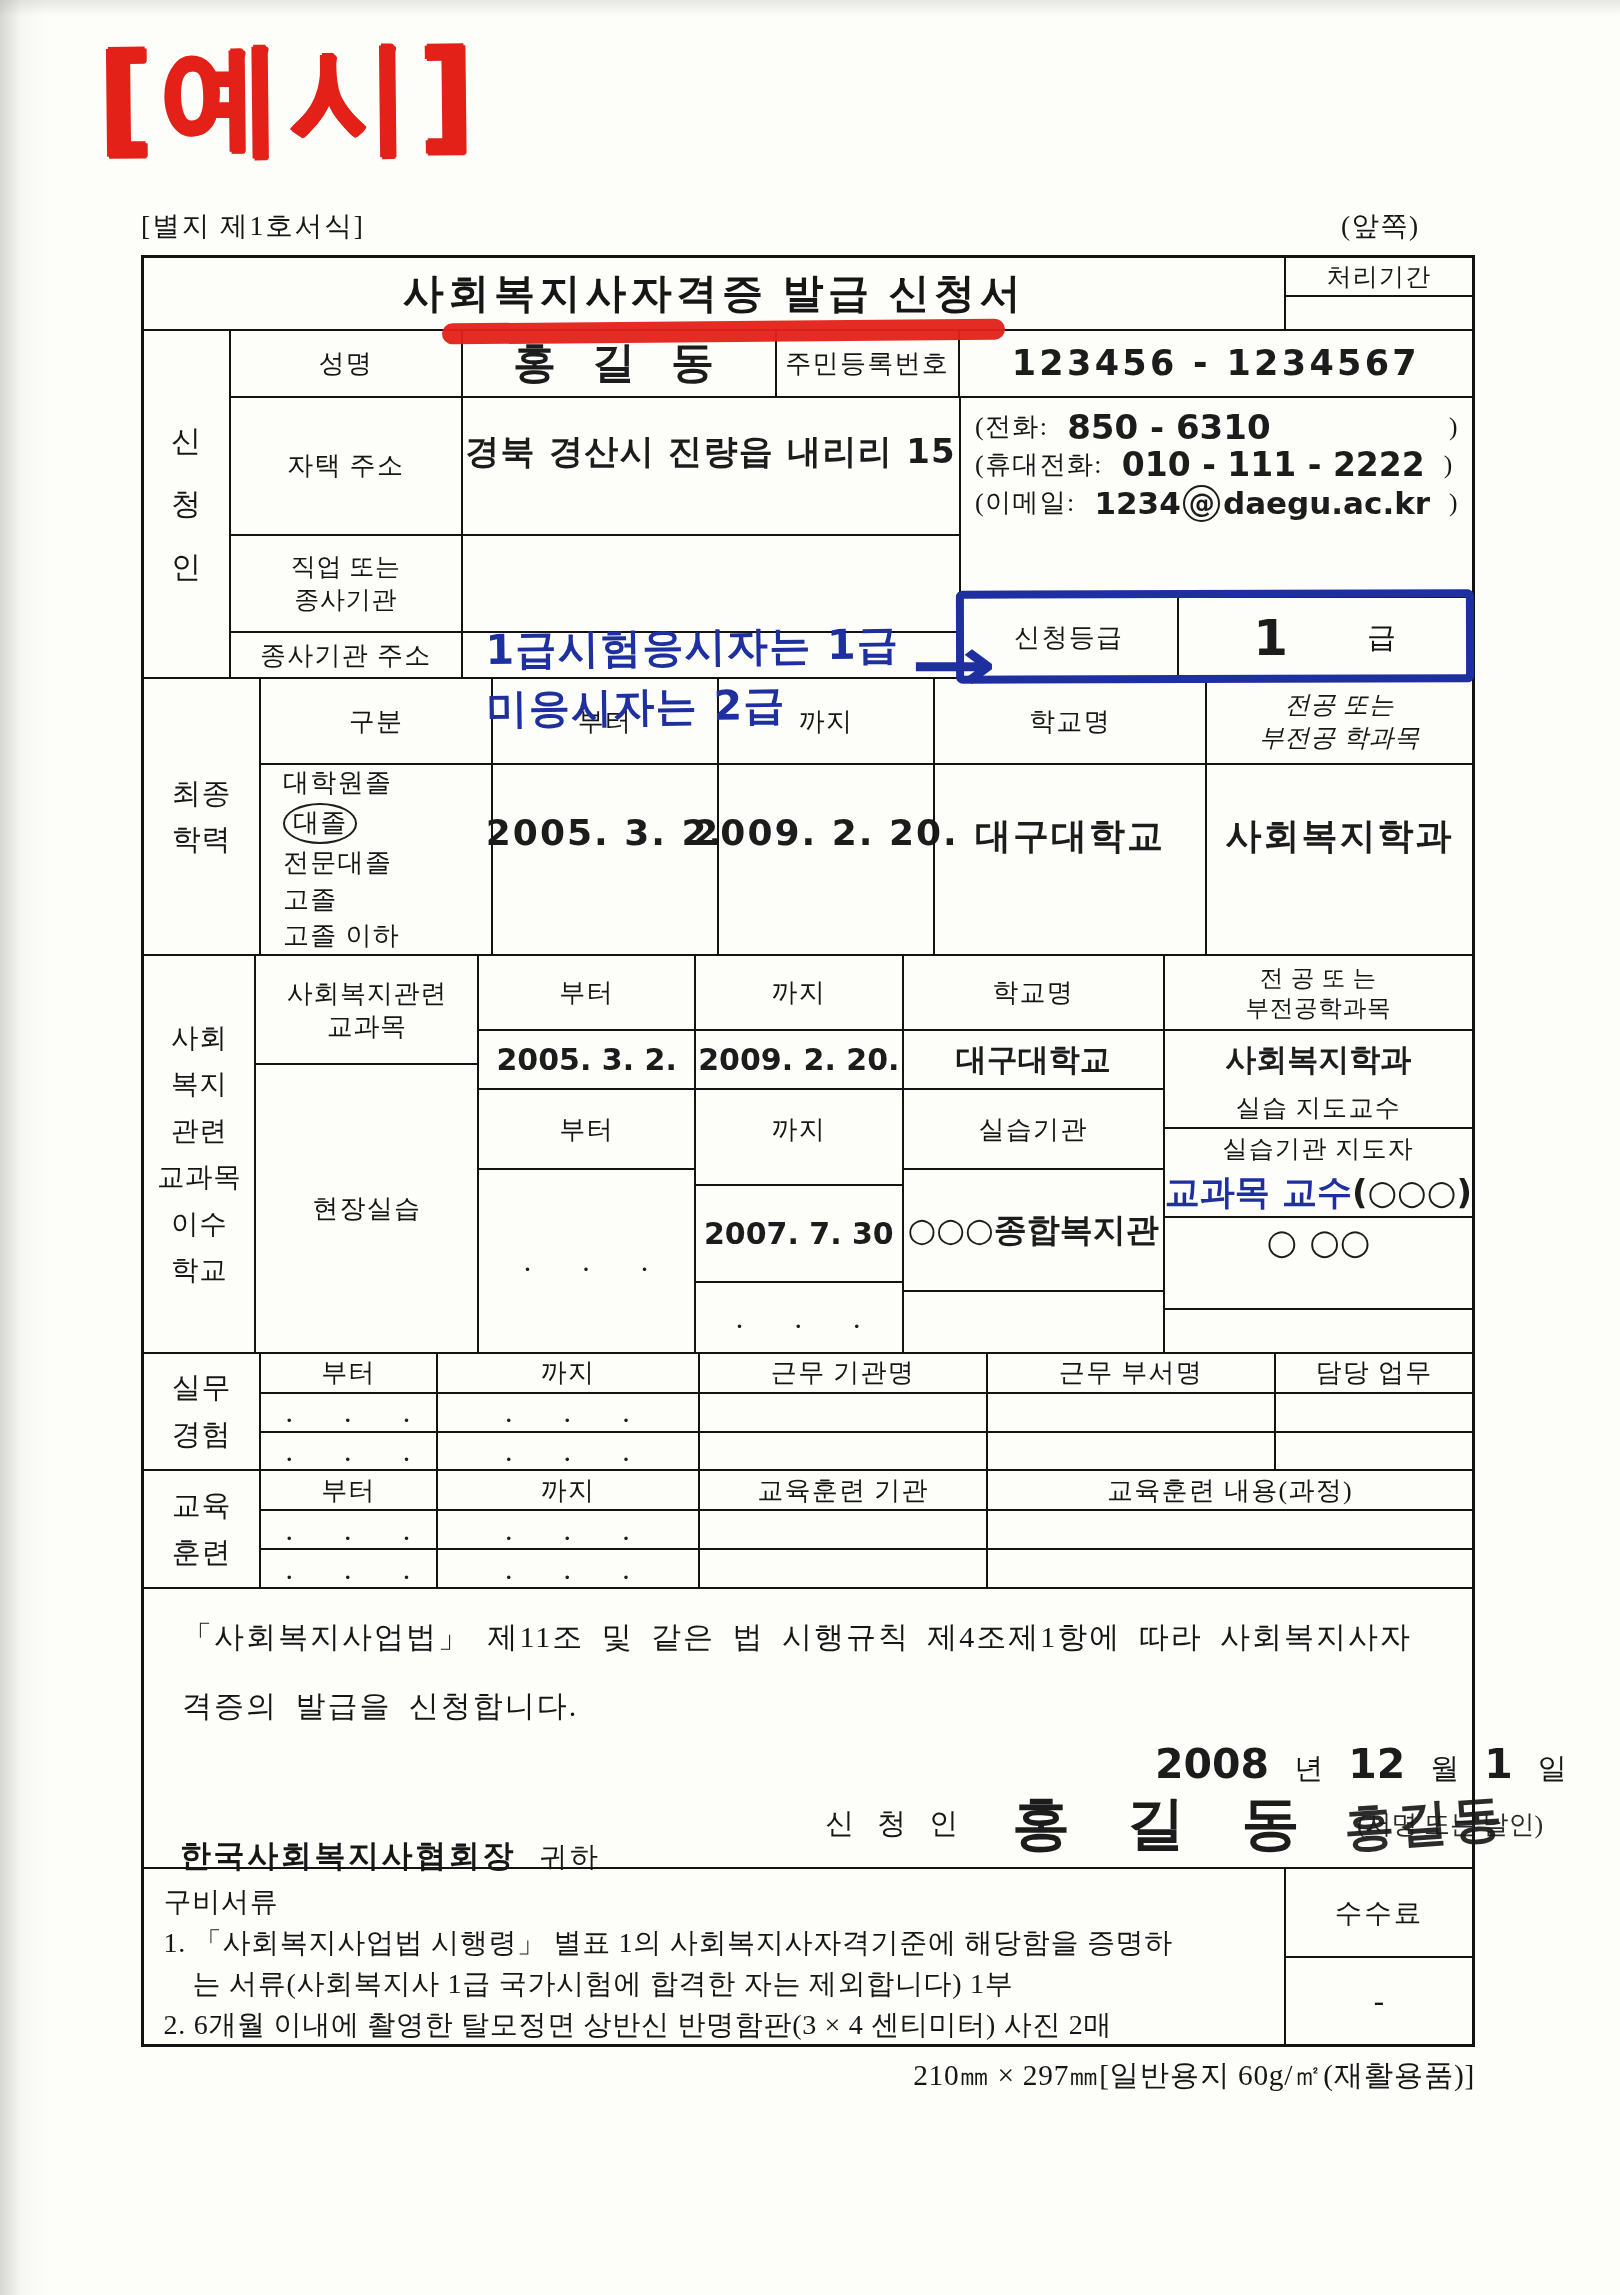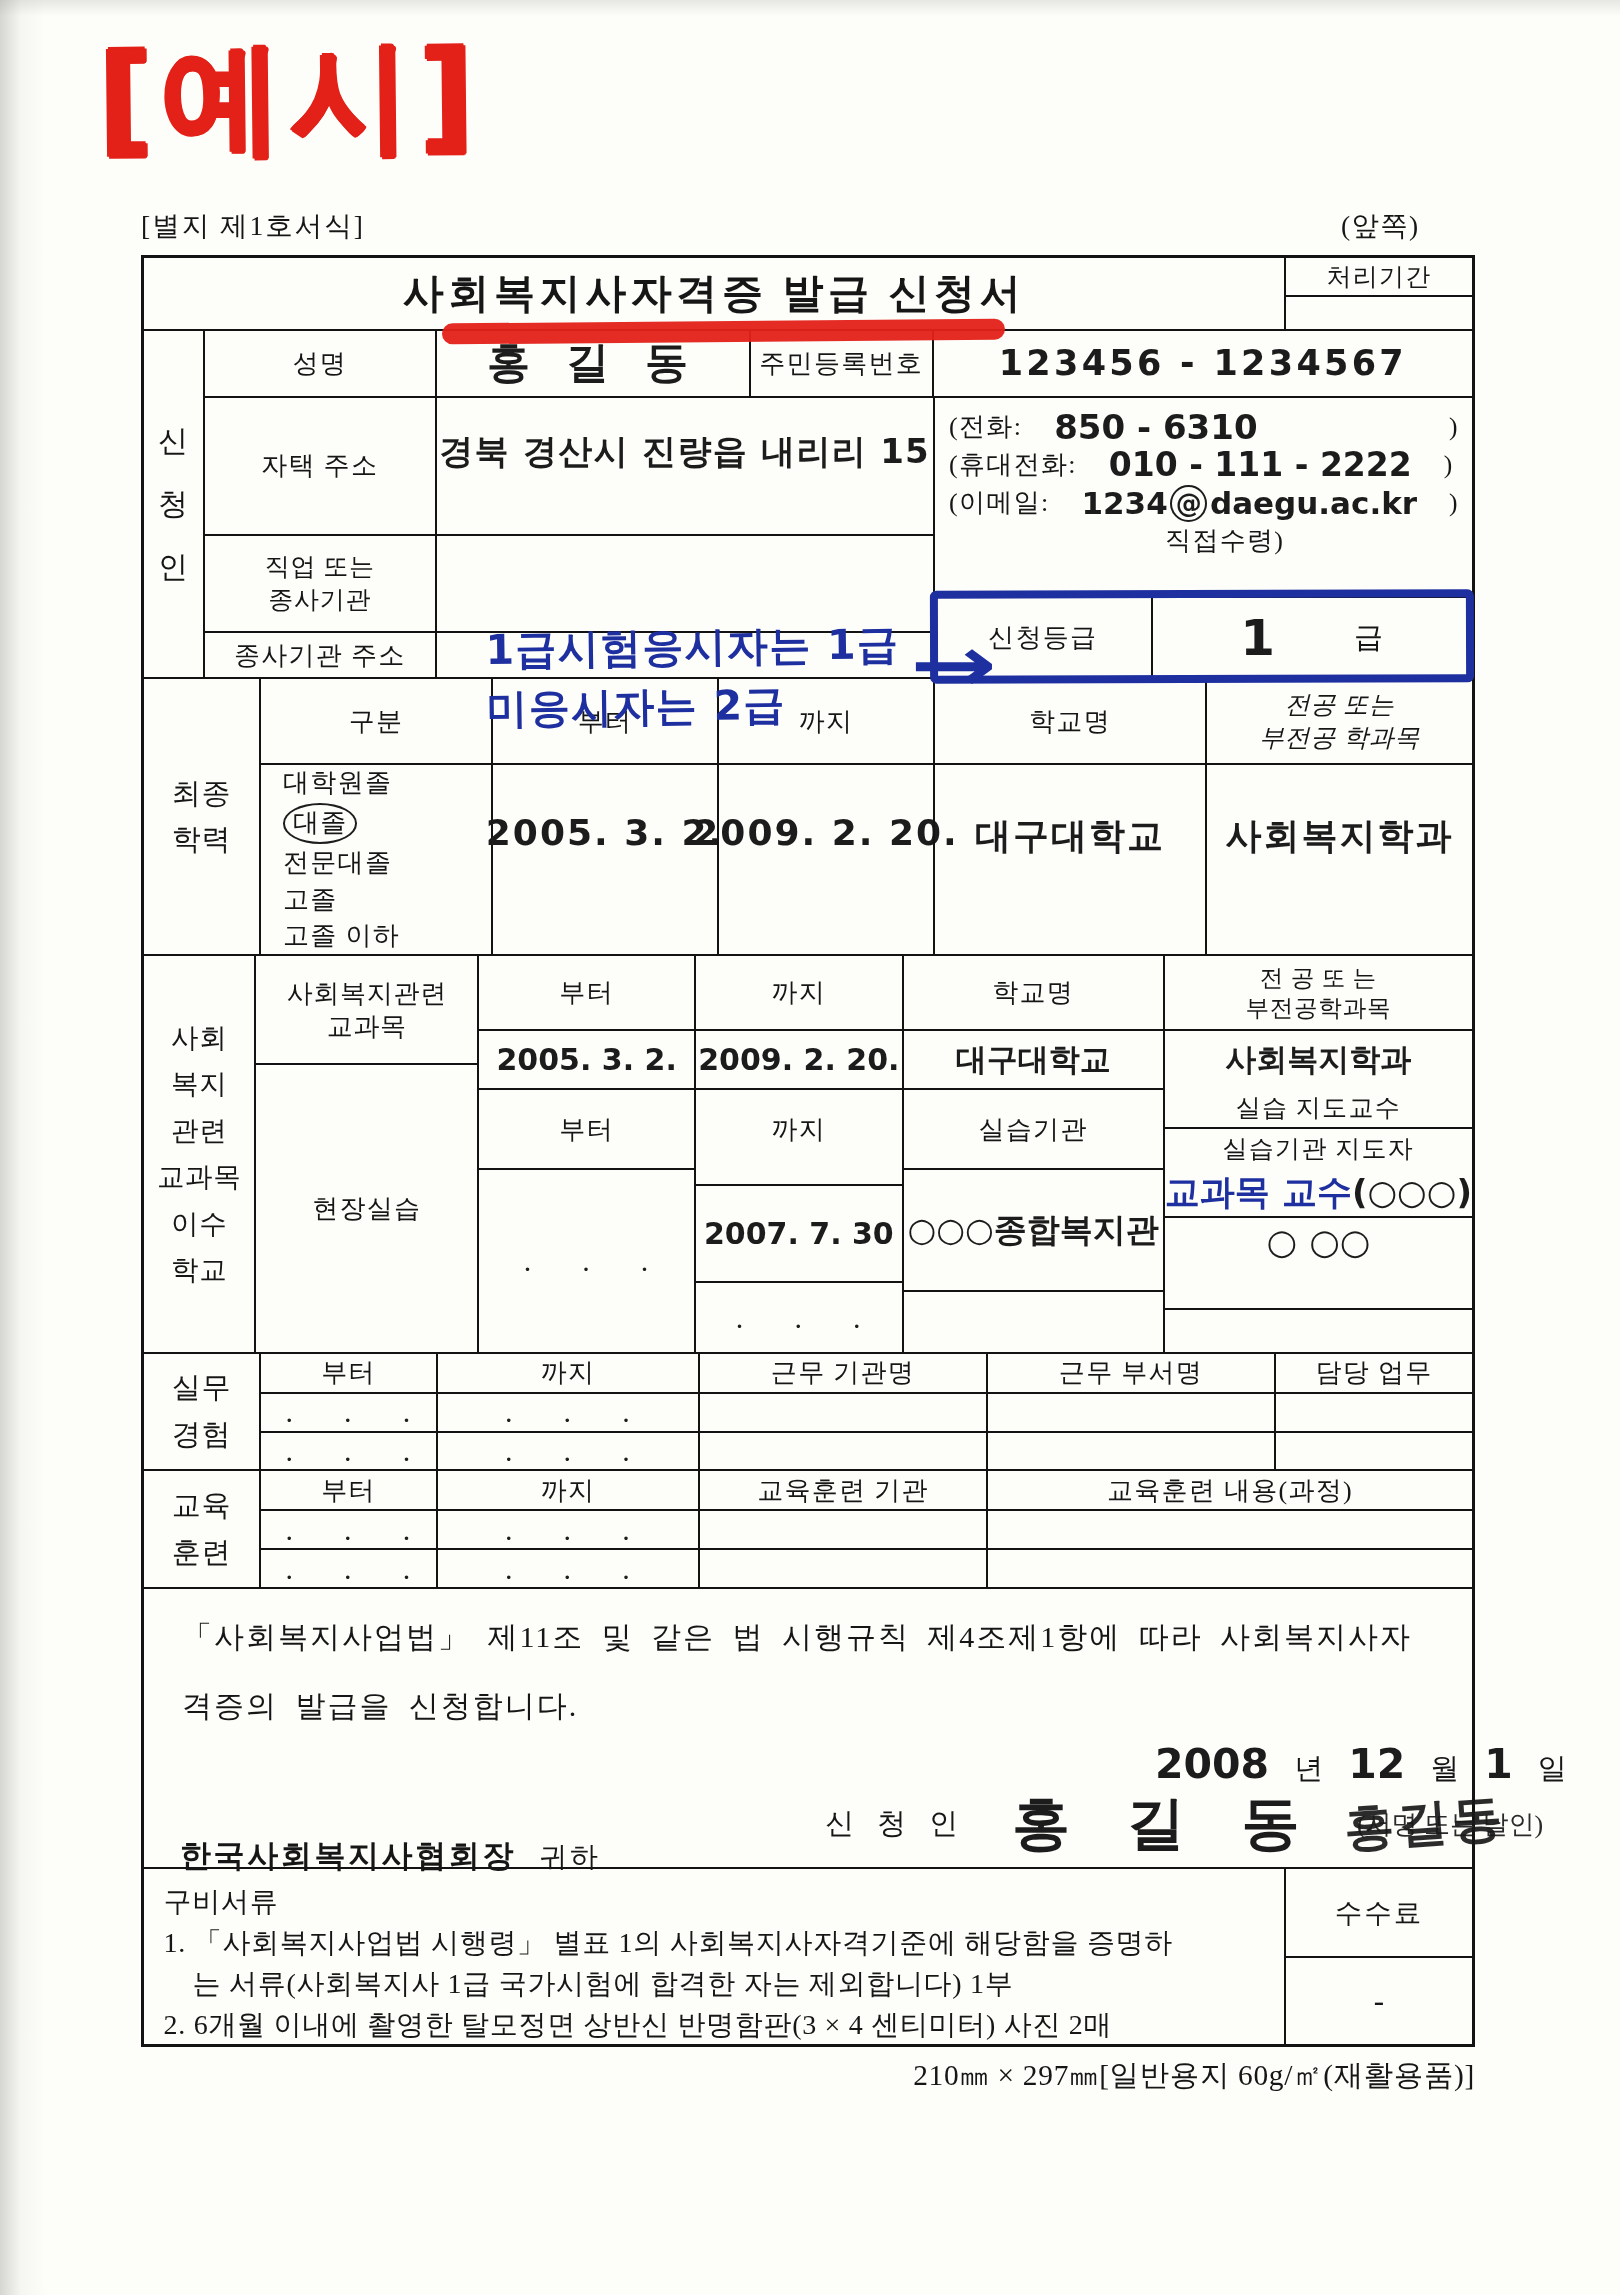--- a/index.html
+++ b/index.html
@@ -50,21 +50,21 @@
   .s1 { height:350px; }
   .ncol { width:115px; align-items:center; justify-content:center; gap:22px; font-size:30px; letter-spacing:0.7px; }
   .name-row { height:65px; display:flex; }
   .s1-body { flex:1; display:flex; border-top:2px solid #131313; }
   .addr-left { width:730px; display:flex; flex-direction:column; }
   .addr-row { display:flex; }
   .addr-lbl { width:232px; }
   .addr-val { flex:1; border-left:2px solid #131313; }
   .contact-col { flex:1; border-left:2px solid #131313; display:flex; flex-direction:column; }
   .contact-box { height:198px; padding:10.5px 14.4px 3.9px 14.4px; display:flex; flex-direction:column; font-size:25.5px; line-height:38px; }
-  .contact-line { display:flex; align-items:center; gap:32px; white-space:nowrap; }
+  .contact-line { display:flex; align-items:center; gap:19px; white-space:nowrap; }
   .grade-row { flex:1; border-top:2px solid #131313; display:flex; position:relative; }
   .grade-outline { position:absolute; left:-5.2px; right:-2px; top:-7.9px; bottom:-5.9px;
     border:8.5px solid #1e2f9f; border-radius:6.5px; z-index:5; pointer-events:none; transform:rotate(-0.15deg); }
   .circ { display:inline-flex; align-items:center; justify-content:center;
     border:2.6px solid #1d1d1d; border-radius:50%; padding:1.3px 7.9px; }
   .circ-at { display:inline-flex; align-items:center; justify-content:center;
     width:37px; height:37px; border:2.6px solid #1d1d1d; border-radius:50%; margin:0 2.6px; font-size:26px; }
 
   
   .s2 { height:278px; }
@@ -189,23 +189,20 @@
               </div>
               <div class="contact-line">
                 <span class="lbl">(이메일:</span>
                 <span class="hw" style="font-size:31px; display:inline-flex; align-items:center;">
                   <span>1234</span>
                   <span class="circ-at hw">@</span>
                   <span>daegu.ac.kr</span>
                 </span>
                 <span>)</span>
               </div>
-              <div class="contact-line" style="padding-left:216px;">
-                <span class="lbl">직접수령)</span>
-              </div>
             </div>
             <div class="grade-row">
               <div class="grade-outline"></div>
               <div class="cell lbl" style="width:216px;">신청등급</div>
               <div class="cell bL gr-val" style="flex:1;">
                 <span class="hw" style="font-size:50px;">1</span>
                 <span class="lbl" style="font-size:29px;">급</span>
               </div>
             </div>
           </div>

